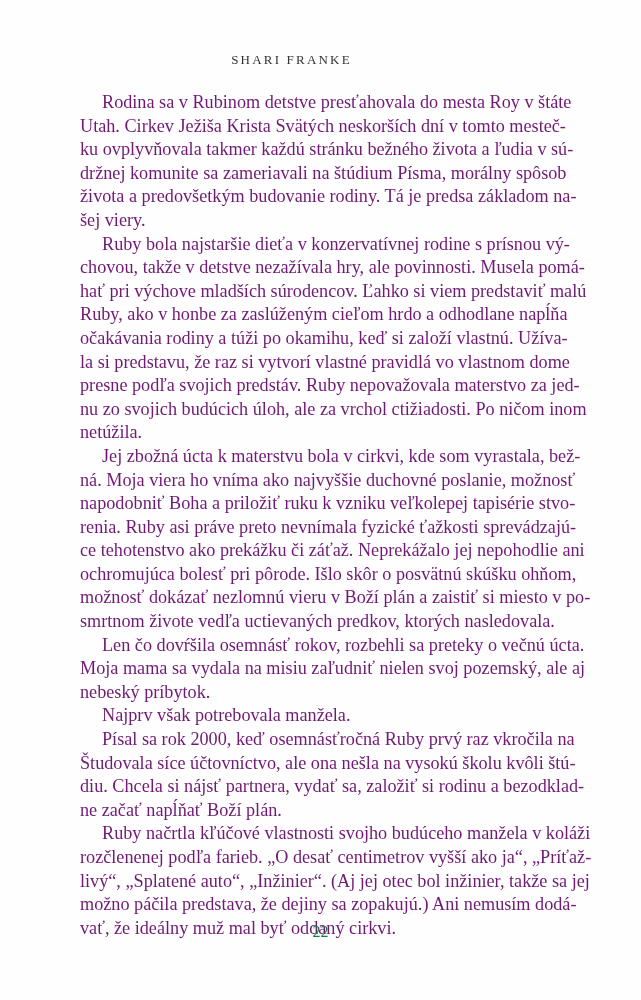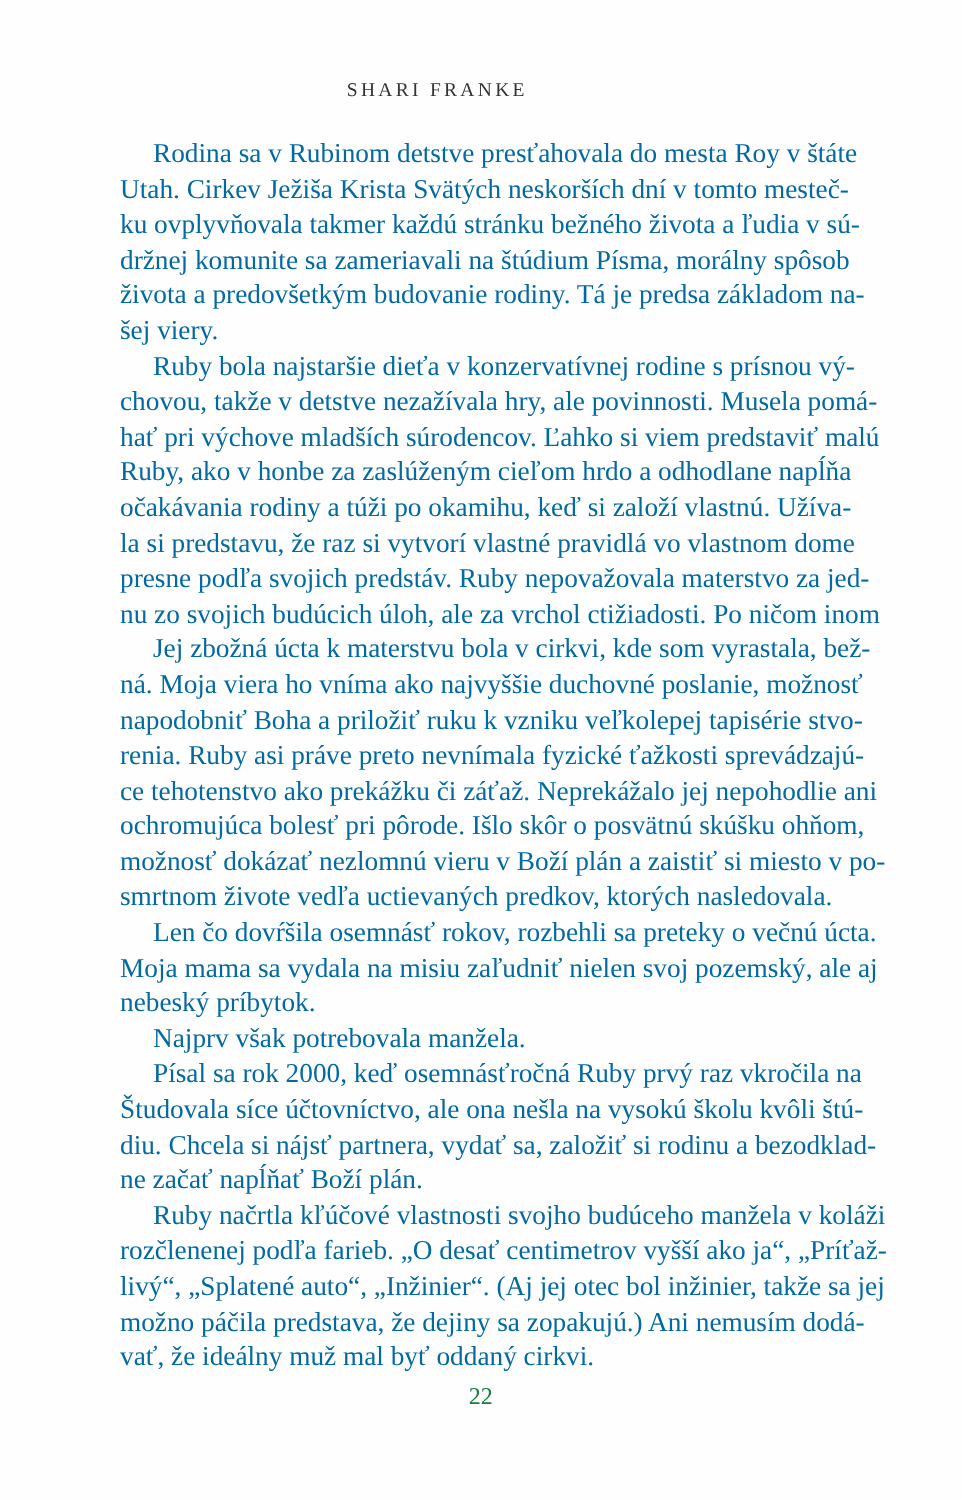--- a/index.html
+++ b/index.html
@@ -6,21 +6,21 @@
   body { width: 641px; height: 1000px; position: relative; overflow: hidden; }
   .page { position: absolute; left: 0; top: 0; width: 641px; height: 1000px; background: #fefefe; }
   .running-head {
     position: absolute; top: 52px; left: 0; width: 583px; text-align: center;
     font-family: "Liberation Serif", "DejaVu Serif", serif; font-size: 13px;
     letter-spacing: 2.2px; color: #333; 
   }
   .body-text {
     position: absolute; top: 91px; left: 80px; width: 466px;
     font-family: "Liberation Serif", "DejaVu Serif", serif;
-    font-size: 18.2px; line-height: 23.6px; color: #0369a1;
+    font-size: 18.2px; line-height: 23.6px; color: #701a75;
   }
   .line { display: block; white-space: nowrap; text-align: justify; text-align-last: justify; height: 23.6px; }
   .line.last { text-align-last: left; }
   .line.indent { padding-left: 22px; }
   .page-number {
     position: absolute; top: 923px; left: 0; width: 641px; text-align: center;
     font-family: "Liberation Serif", "DejaVu Serif", serif; font-size: 16px; color: #15803d;
   }
 </style>
 </head>
@@ -39,20 +39,21 @@
       </div>
       <div>
         <span class="line indent">Ruby bola najstaršie dieťa v konzervatívnej rodine s prísnou vý-</span>
         <span class="line">chovou, takže v detstve nezažívala hry, ale povinnosti. Musela pomá-</span>
         <span class="line">hať pri výchove mladších súrodencov. Ľahko si viem predstaviť malú</span>
         <span class="line">Ruby, ako v honbe za zaslúženým cieľom hrdo a odhodlane napĺňa</span>
         <span class="line">očakávania rodiny a túži po okamihu, keď si založí vlastnú. Užíva-</span>
         <span class="line">la si predstavu, že raz si vytvorí vlastné pravidlá vo vlastnom dome</span>
         <span class="line">presne podľa svojich predstáv. Ruby nepovažovala materstvo za jed-</span>
         <span class="line">nu zo svojich budúcich úloh, ale za vrchol ctižiadosti. Po ničom inom</span>
+        <span class="line last">netúžila.</span>
       </div>
       <div>
         <span class="line indent">Jej zbožná úcta k materstvu bola v cirkvi, kde som vyrastala, bež-</span>
         <span class="line">ná. Moja viera ho vníma ako najvyššie duchovné poslanie, možnosť</span>
         <span class="line">napodobniť Boha a priložiť ruku k vzniku veľkolepej tapisérie stvo-</span>
         <span class="line">renia. Ruby asi práve preto nevnímala fyzické ťažkosti sprevádzajú-</span>
         <span class="line">ce tehotenstvo ako prekážku či záťaž. Neprekážalo jej nepohodlie ani</span>
         <span class="line">ochromujúca bolesť pri pôrode. Išlo skôr o posvätnú skúšku ohňom,</span>
         <span class="line">možnosť dokázať nezlomnú vieru v Boží plán a zaistiť si miesto v po-</span>
         <span class="line last">smrtnom živote vedľa uctievaných predkov, ktorých nasledovala.</span>

